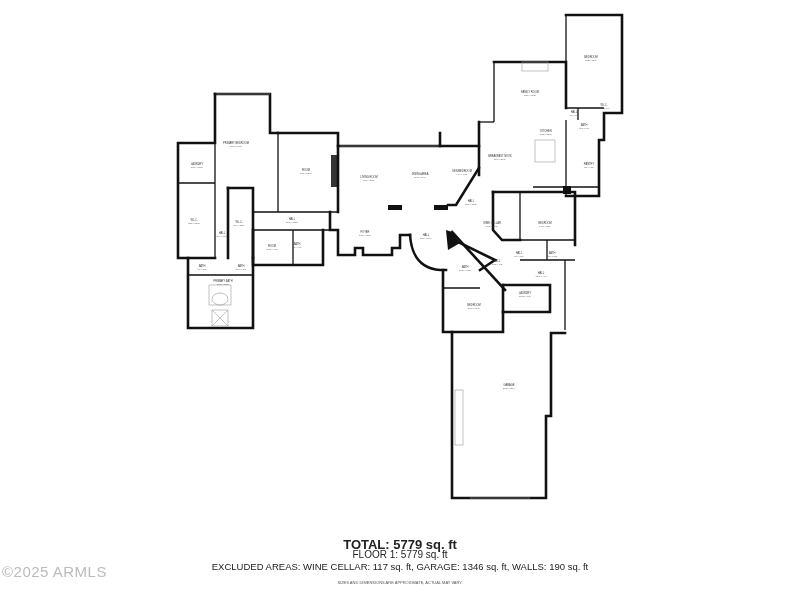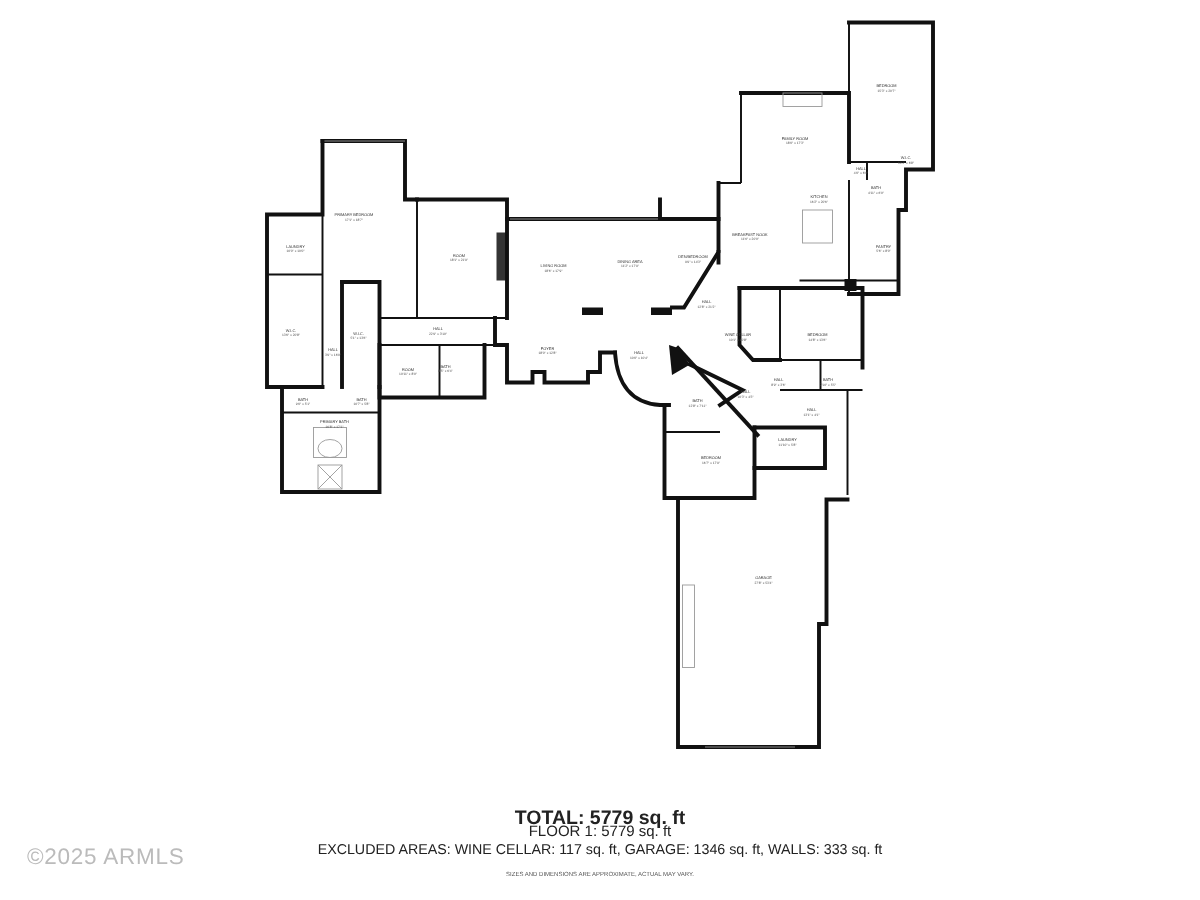--- a/index.html
+++ b/index.html
@@ -9,21 +9,21 @@
   .iwall{fill:none;stroke:#111;stroke-width:1.3;}
   .thin{fill:none;stroke:#999;stroke-width:0.6;}
   .blk{fill:#111;}
   .rlabel{font-size:2.6px;fill:#333;text-anchor:middle;font-family:"Liberation Sans",sans-serif;}
   .rdim{font-size:2.2px;fill:#555;text-anchor:middle;font-family:"Liberation Sans",sans-serif;}
   .summary{position:absolute;left:0;width:800px;text-align:center;color:#222;}
   #total{top:537px;font-size:13px;font-weight:bold;}
   #floor1{top:549px;font-size:10px;}
   #excluded{top:561px;font-size:9.5px;}
   #disclaimer{top:580px;font-size:4px;color:#555;}
-  #watermark{position:absolute;left:18px;top:563px;font-size:15px;color:#bbb;letter-spacing:0.5px;font-weight:300;}
+  #watermark{position:absolute;left:2px;top:563px;font-size:15px;color:#bbb;letter-spacing:0.5px;font-weight:300;}
 </style>
 </head>
 <body>
 
 <svg id="plan" viewBox="0 0 800 600" xmlns="http://www.w3.org/2000/svg">
 
   <path class="wall" d="M215,94 L270,94 L270,133 L278,133"></path>
   <line class="thin" x1="215" y1="94" x2="270" y2="94"></line>
   <path class="wall" d="M215,94 L215,143 L178,143 L178,258 L215,258"></path>
   <line class="iwall" x1="178" y1="183" x2="215" y2="183"></line>
@@ -235,15 +235,15 @@
     <g>
       <text class="rlabel" x="509" y="386">GARAGE</text>
       <text class="rdim" x="509" y="389.2">27'8" x 53'4"</text>
     </g>
   </svg>
 
 <div id="room-labels"></div>
 
 <div id="total" class="summary">TOTAL: 5779 sq. ft</div>
 <div id="floor1" class="summary">FLOOR 1: 5779 sq. ft</div>
-<div id="excluded" class="summary">EXCLUDED AREAS: WINE CELLAR: 117 sq. ft, GARAGE: 1346 sq. ft, WALLS: 333 sq. ft</div>
+<div id="excluded" class="summary">EXCLUDED AREAS: WINE CELLAR: 117 sq. ft, GARAGE: 1346 sq. ft, WALLS: 190 sq. ft</div>
 <div id="disclaimer" class="summary">SIZES AND DIMENSIONS ARE APPROXIMATE, ACTUAL MAY VARY.</div>
 <div id="watermark">©2025 ARMLS</div>
 
 </body></html>

